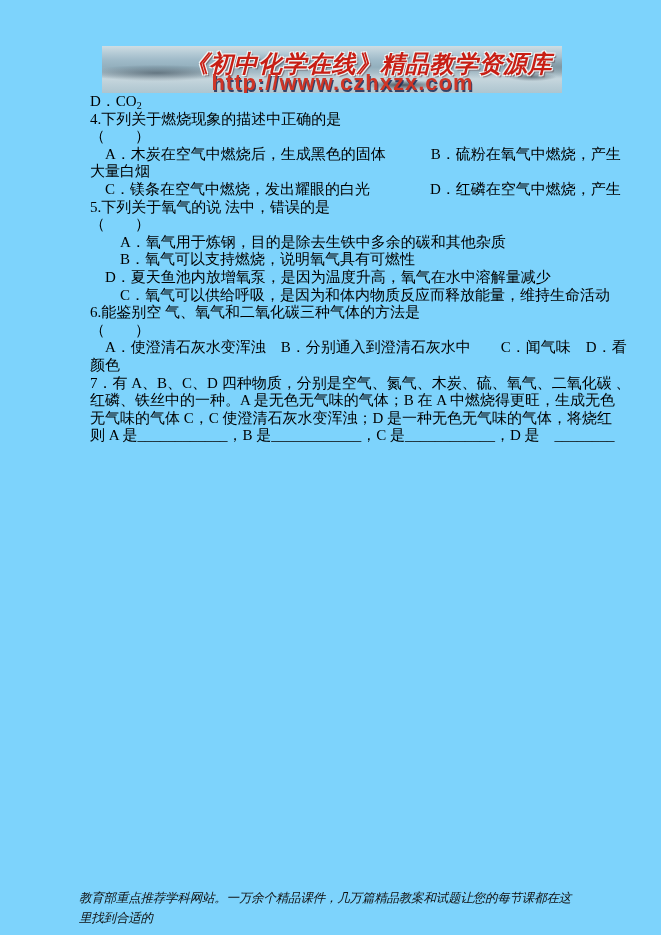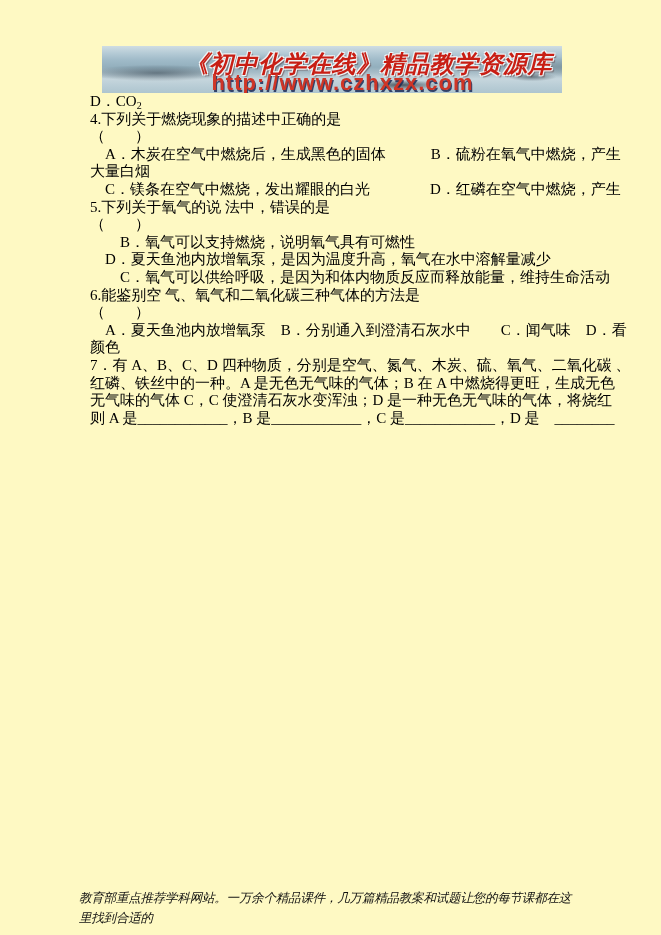--- a/index.html
+++ b/index.html
@@ -1,21 +1,21 @@
 <!DOCTYPE html>
 <html><head>
 <meta charset="utf-8">
 <style>
   html,body{margin:0;padding:0;}
   body{
     width:661px;height:935px;background:#ffffff;position:relative;
     font-family:"Liberation Serif","DejaVu Serif",serif;
     -webkit-font-smoothing:none;
   }
-  .page{position:absolute;inset:0;background:#fef9c3;overflow:hidden;}
+  .page{position:absolute;inset:0;background:#7dd3fc;overflow:hidden;}
 
   
   .banner{position:absolute;left:102px;top:46px;width:460px;height:47px;overflow:hidden;}
   .banner-bg{
     position:absolute;inset:0;
     background:
       radial-gradient(ellipse 55px 7px at 300px 39px, rgba(25,35,45,0.70) 0%, rgba(25,35,45,0) 70%),
       radial-gradient(ellipse 35px 6px at 430px 31px, rgba(40,55,65,0.55) 0%, rgba(40,55,65,0) 70%),
       radial-gradient(ellipse 95px 11px at 55px 27px, rgba(45,60,72,0.55) 0%, rgba(45,60,72,0) 75%),
       radial-gradient(ellipse 130px 15px at 485px 21px, rgba(96,112,118,0.50) 0%, rgba(96,112,118,0) 70%),
@@ -63,26 +63,27 @@
 
   <div class="content">
     <div class="line"><span>D．CO</span><sub>2</sub></div>
     <div class="line">4.下列关于燃烧现象的描述中正确的是</div>
     <div class="line">（　　）</div>
     <div class="line">　A．木炭在空气中燃烧后，生成黑色的固体　　　B．硫粉在氧气中燃烧，产生</div>
     <div class="line">大量白烟</div>
     <div class="line">　C．镁条在空气中燃烧，发出耀眼的白光　　　　D．红磷在空气中燃烧，产生</div>
     <div class="line">5.下列关于氧气的说 法中，错误的是</div>
     <div class="line">（　　）</div>
+    <div class="line">　　A．氧气用于炼钢，目的是除去生铁中多余的碳和其他杂质</div>
     <div class="line">　　B．氧气可以支持燃烧，说明氧气具有可燃性</div>
     <div class="line">　D．夏天鱼池内放增氧泵，是因为温度升高，氧气在水中溶解量减少</div>
     <div class="line">　　C．氧气可以供给呼吸，是因为和体内物质反应而释放能量，维持生命活动</div>
     <div class="line">6.能鉴别空 气、氧气和二氧化碳三种气体的方法是</div>
     <div class="line">（　　）</div>
-    <div class="line">　A．夏天鱼池内放增氧泵　B．分别通入到澄清石灰水中　　C．闻气味　D．看</div>
+    <div class="line">　A．使澄清石灰水变浑浊　B．分别通入到澄清石灰水中　　C．闻气味　D．看</div>
     <div class="line">颜色</div>
     <div class="line">7．有 A、B、C、D 四种物质，分别是空气、氮气、木炭、硫、氧气、二氧化碳 、</div>
     <div class="line">红磷、铁丝中的一种。A 是无色无气味的气体；B 在 A 中燃烧得更旺，生成无色</div>
     <div class="line">无气味的气体 C，C 使澄清石灰水变浑浊；D 是一种无色无气味的气体，将烧红</div>
     <div class="line">则 A 是____________，B 是____________，C 是____________，D 是　________</div>
   </div>
 
   <div class="footer">
     <div>教育部重点推荐学科网站。一万余个精品课件，几万篇精品教案和试题让您的每节课都在这里找到合适的</div>
     

